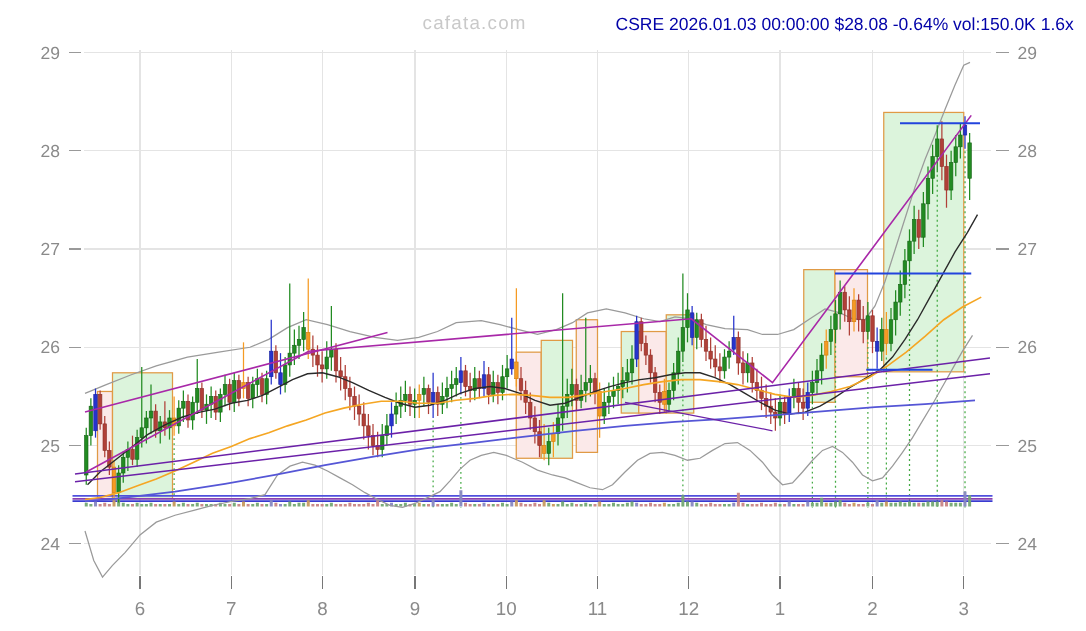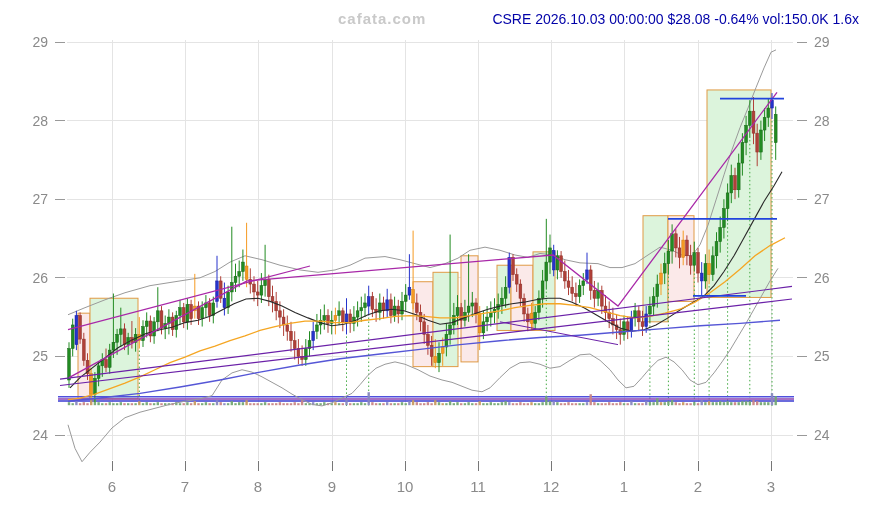--- a/index.html
+++ b/index.html
@@ -1,29 +1,29 @@
 <!DOCTYPE html>
 <html><head>
 <meta charset="utf-8">
 <style>
   html,body{margin:0;padding:0;background:#ffffff;width:869px;height:505px;overflow:hidden;
     font-family:"Liberation Sans", sans-serif;}
   .stage{position:relative;width:869px;height:505px;background:#fff;}
-  .watermark{position:absolute;left:338px;top:10px;font-size:15px;font-weight:bold;
+  .watermark{position:absolute;left:338px;top:10px;font-size:15px;font-weight:normal;
     color:#c9c9c9;letter-spacing:1px;}
   .ticker{position:absolute;right:10px;top:11px;font-size:14px;color:#0202a8;white-space:pre;}
   #chart{position:absolute;left:0;top:0;width:869px;height:505px;}
   svg text{font-family:"Liberation Sans", sans-serif;}
 </style>
 </head>
 <body>
 
 <div class="stage">
   <div class="watermark">cafata.com</div>
-  <div class="ticker">CSRE 2026.10.03 00:00:00 $28.08 -0.64% vol:150.0K 1.6x</div>
+  <div class="ticker">CSRE 2026.01.03 00:00:00 $28.08 -0.64% vol:150.0K 1.6x</div>
   <div id="chart"><svg width="869" height="505" viewBox="0 0 869 505">
         <g shape-rendering="crispEdges">
           <line x1="67" x2="793" y1="435" y2="435" stroke="#e4e4e4" stroke-width="1"></line>
           <line x1="55" x2="65" y1="435" y2="435" stroke="#999999" stroke-width="1"></line>
           <line x1="797" x2="807" y1="435" y2="435" stroke="#999999" stroke-width="1"></line>
           <line x1="67" x2="793" y1="356.4" y2="356.4" stroke="#e4e4e4" stroke-width="1"></line>
           <line x1="55" x2="65" y1="356.4" y2="356.4" stroke="#999999" stroke-width="1"></line>
           <line x1="797" x2="807" y1="356.4" y2="356.4" stroke="#999999" stroke-width="1"></line>
           <line x1="67" x2="793" y1="277.79999999999995" y2="277.79999999999995" stroke="#e4e4e4" stroke-width="1"></line>
           <line x1="55" x2="65" y1="277.79999999999995" y2="277.79999999999995" stroke="#999999" stroke-width="1"></line>

